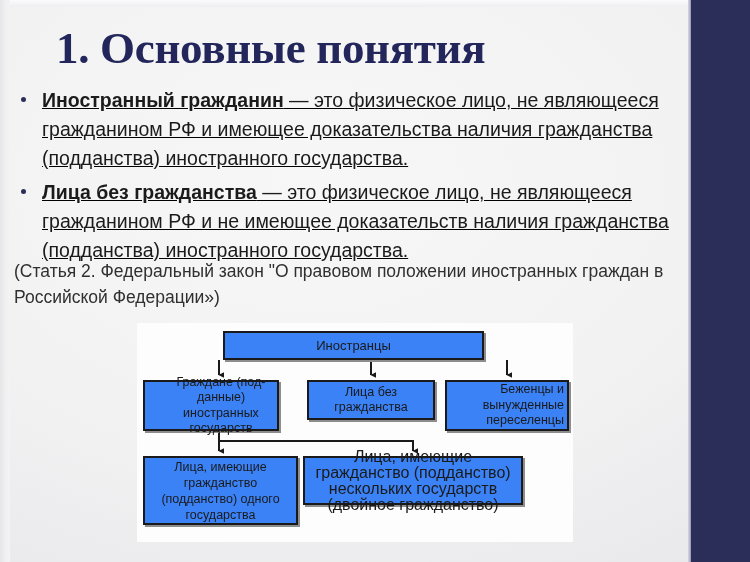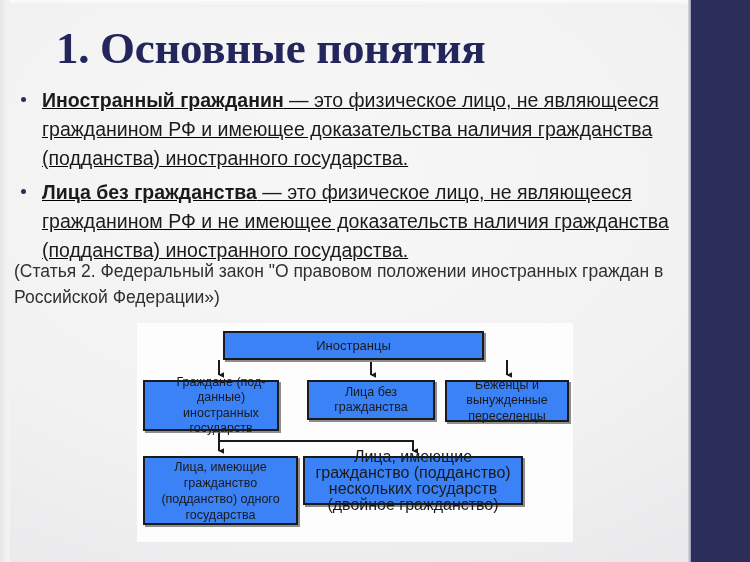--- a/index.html
+++ b/index.html
@@ -168,23 +168,24 @@
     top: 57px;
     width: 128px;
     height: 40px;
     font-size: 12.5px;
     line-height: 15.5px;
   }
   #node-refugees {
     left: 308px;
     top: 57px;
     width: 124px;
-    height: 42px;
+    height: 51px;
     font-size: 12.5px;
     line-height: 15.5px;
+    text-align: right;
   }
   #node-single {
     left: 6px;
     top: 133px;
     width: 155px;
     height: 69px;
     font-size: 12.5px;
     line-height: 16px;
   }
   #node-multiple {

